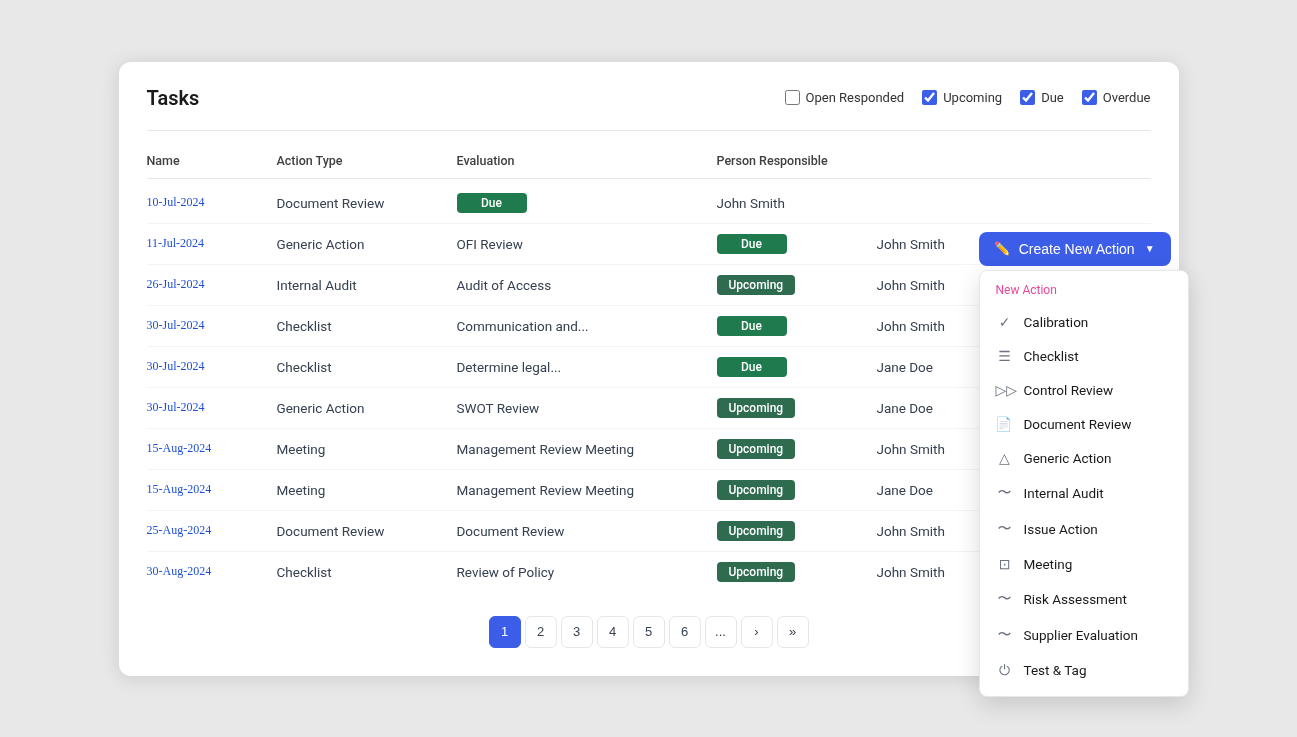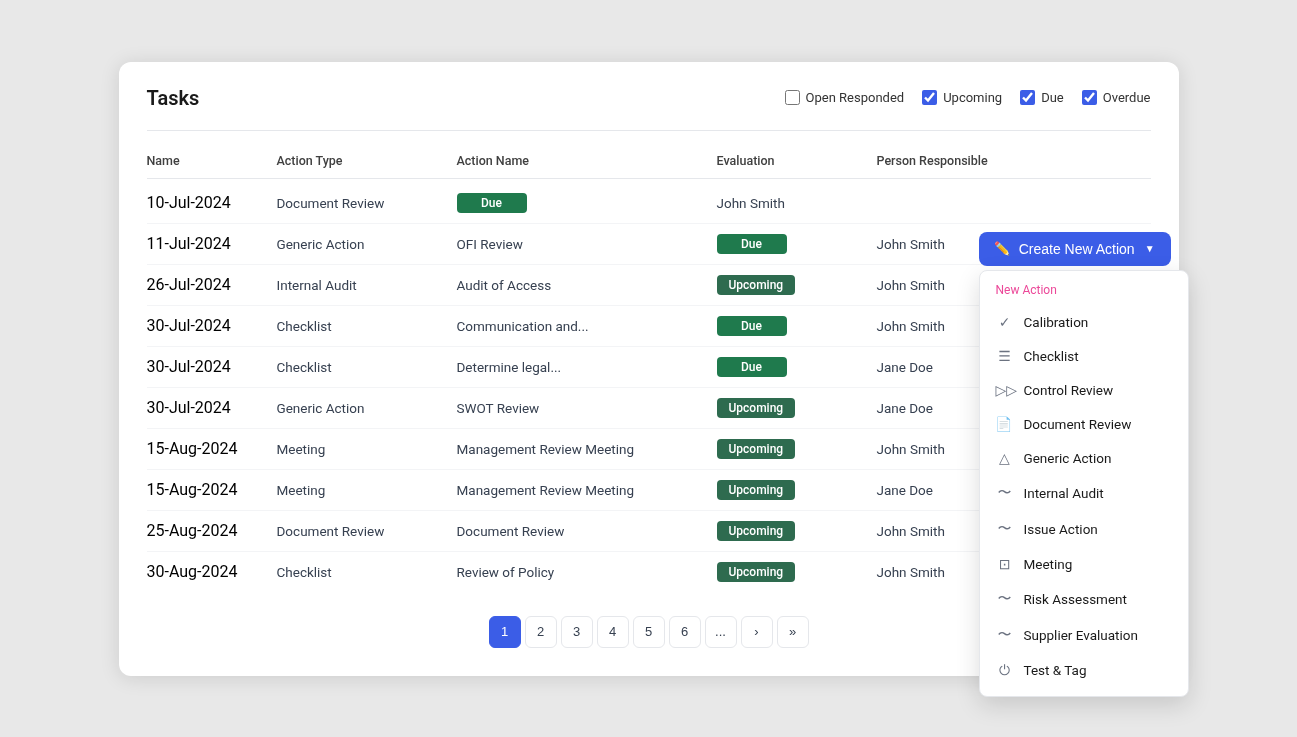--- a/index.html
+++ b/index.html
@@ -76,23 +76,24 @@
     }
     .table-row {
       display: grid;
       grid-template-columns: 130px 180px 260px 160px 1fr;
       align-items: center;
       padding: 10px 0;
       border-bottom: 1px solid #f3f4f6;
     }
     .table-row:last-child { border-bottom: none; }
     .cell-name {
-      color: #000000;
-      font-size: 16px;
-      cursor: pointer;
+      color: #1d4ed8;
+      font-size: 12px;
+      cursor: pointer;
+      font-family: Liberation Serif, serif;
     }
     .cell-text {
       font-size: 13.5px;
       color: #374151;
     }
     .badge {
       display: inline-block;
       padding: 3px 12px;
       border-radius: 4px;
       font-size: 12px;
@@ -220,21 +221,20 @@
         <input type="checkbox" class="blue" checked="" style="">
         <span>Overdue</span>
       </label>
     </div>
   </div>
   <hr class="divider">
   <div class="table-wrap">
     <div class="table-header">
       <span>Name</span>
       <span>Action Type</span>
-      <span>Action Name</span>
       <span>Evaluation</span>
       <span>Person Responsible</span>
     </div>
     <div id="table-body">
         <div class="table-row">
     <span class="cell-name">10-Jul-2024</span>
     <span class="cell-text">Document Review</span>
     <span><span class="badge badge-due">Due</span></span>
     <span class="cell-text">John Smith</span>
   </div>

